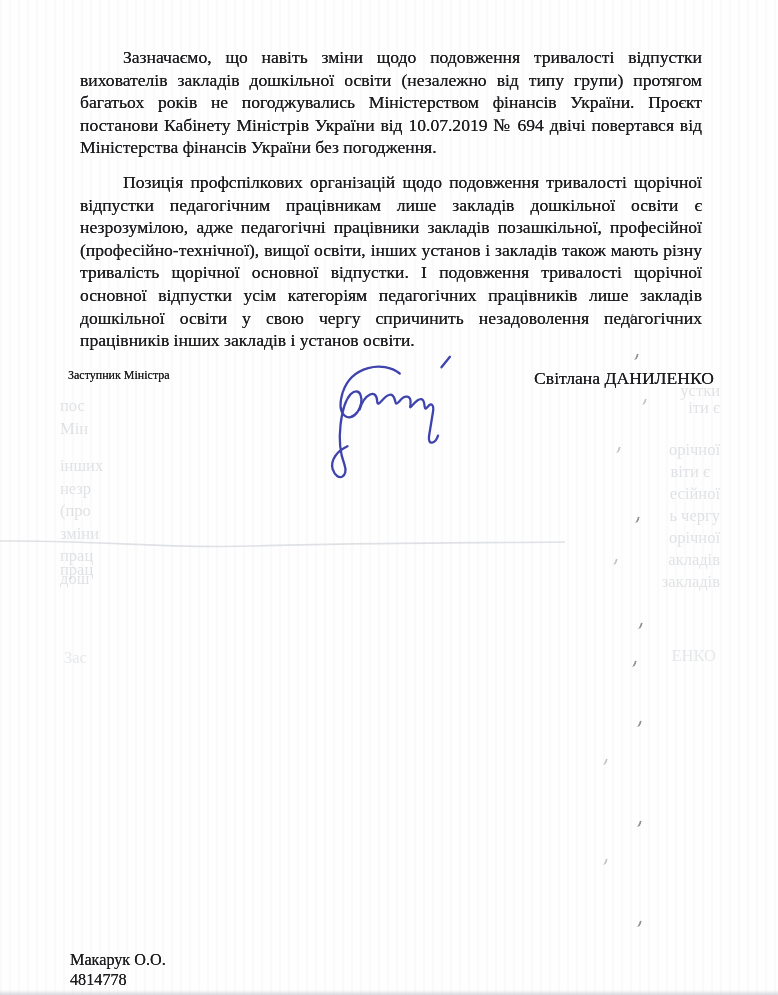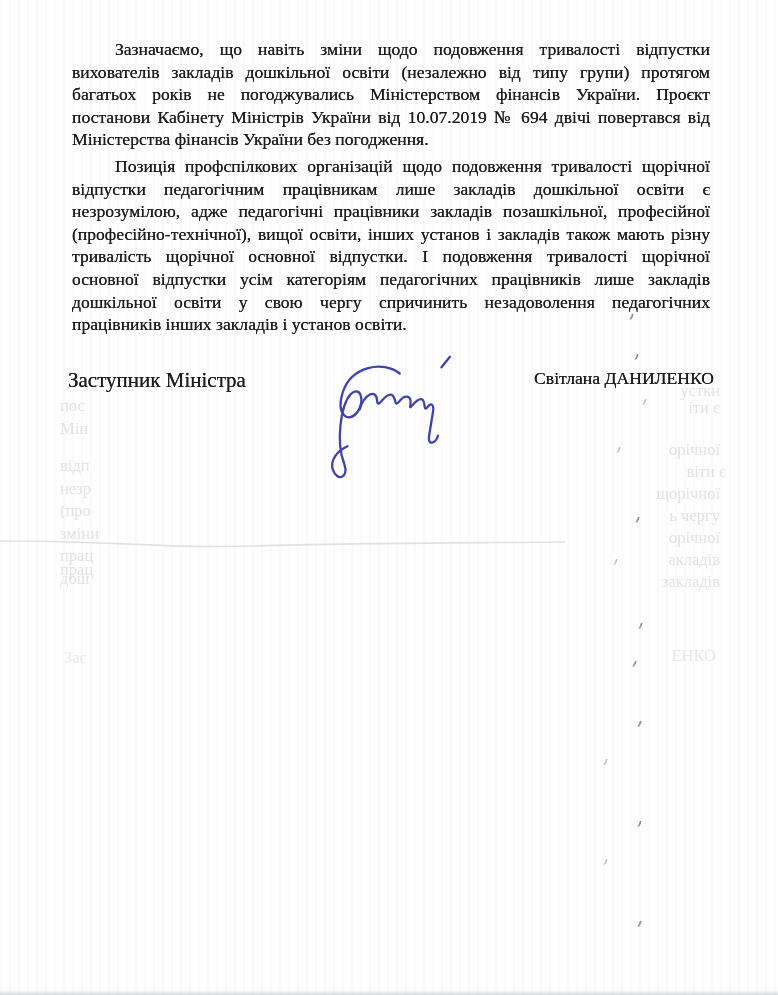--- a/index.html
+++ b/index.html
@@ -19,23 +19,23 @@
       rgba(210,214,220,0.10) 0px, rgba(210,214,220,0.10) 2px,
       rgba(255,255,255,0) 2px, rgba(255,255,255,0) 9px);
     pointer-events:none;
   }
   .body-text{
     position:absolute;left:68px;top:34px;width:646px;
     font-size:17.6px;line-height:22.6px;
     text-align:justify;
     text-shadow:0 0 0.55px currentColor;
   }
-  .body-text p{margin:4px;text-indent:43px;}
+  .body-text p{margin:12px;text-indent:43px;}
   .sign-row{position:absolute;left:68px;top:368px;width:646px;}
-  .sign-title{position:absolute;left:0;top:0;font-size:21px;text-shadow:0 0 0.55px currentColor;white-space:nowrap;}
+  .sign-title{position:absolute;left:0;top:0;font-size:12px;text-shadow:0 0 0.55px currentColor;white-space:nowrap;}
   .sign-name{position:absolute;right:0;top:0;font-size:17.6px;text-shadow:0 0 0.6px currentColor;white-space:nowrap;}
   .signature-svg{
     position:absolute;left:316px;top:352px;width:150px;height:130px;
     transform:rotate(-3deg);
   }
   .footer{
     position:absolute;left:70px;top:951px;
     font-size:16.2px;line-height:19.5px;
     text-shadow:0 0 0.5px currentColor;
   }
@@ -84,37 +84,41 @@
   </div>
 
   <svg class="signature-svg" viewBox="0 0 150 130">
     <g fill="none" stroke="#3f43ad" stroke-width="2.3" stroke-linecap="round" stroke-linejoin="round">
       <path d="M86 22 C 70 8, 38 12, 28 38 C 20 60, 32 70, 42 58 C 50 46, 46 32, 36 40 C 26 50, 18 86, 26 110 C 30 123, 18 128, 14 114 C 12 104, 20 96, 30 92"></path>
       <path d="M44 56 C 50 40, 62 36, 62 48 C 62 58, 70 40, 77 43 C 82 46, 78 56, 84 50 C 90 43, 97 44, 95 54 C 93 62, 101 46, 107 49 C 111 52, 107 62, 112 57 C 116 52, 119 55, 117 63 L 112 86 C 110 96, 118 94, 121 86"></path>
       <path d="M128 18 L 137 8"></path>
     </g>
   </svg>
 
+  <div class="footer">
+    <div>Макарук О.О.</div>
+    <div>4814778</div>
+  </div>
 
   <span class="ghost" style="left:60px;top:396px">пос</span>
   <span class="ghost" style="left:60px;top:419px">Мін</span>
-  <span class="ghost" style="left:60px;top:456px">відп</span>
+  <span class="ghost" style="left:60px;top:456px">інших</span>
   <span class="ghost" style="left:60px;top:479px">незр</span>
   <span class="ghost" style="left:60px;top:501px">(про</span>
   <span class="ghost" style="left:60px;top:524px">зміни</span>
   <span class="ghost" style="left:60px;top:546px">прац</span>
   <span class="ghost" style="left:60px;top:569px">дош</span>
   <span class="ghost" style="left:60px;top:560px">прац</span>
   <span class="ghost" style="left:64px;top:648px;opacity:0.26">Зас</span>
 
   <span class="ghost right" style="right:58px;top:381px">устки</span>
   <span class="ghost right" style="right:58px;top:398px">іти є</span>
   <span class="ghost right" style="right:58px;top:440px">орічної</span>
-  <span class="ghost right" style="right:52px;top:462px">віти є</span>
-  <span class="ghost right" style="right:58px;top:484px">щорічної</span>
+  <span class="ghost right" style="right:68px;top:462px">віти є</span>
+  <span class="ghost right" style="right:58px;top:484px">есійної</span>
   <span class="ghost right" style="right:58px;top:506px">ь чергу</span>
   <span class="ghost right" style="right:58px;top:528px">орічної</span>
   <span class="ghost right" style="right:58px;top:550px">акладів</span>
   <span class="ghost right" style="right:58px;top:572px">закладів</span>
   <span class="ghost right" style="right:62px;top:646px;opacity:0.28">ЕНКО</span>
 
   <svg class="crease" viewBox="0 0 565 14">
     <path d="M0 5 C 110 4, 150 13, 255 10 C 370 6.5, 470 7, 565 6" fill="none" stroke="#c7cbd1" stroke-width="1.6"></path>
   </svg>
 

